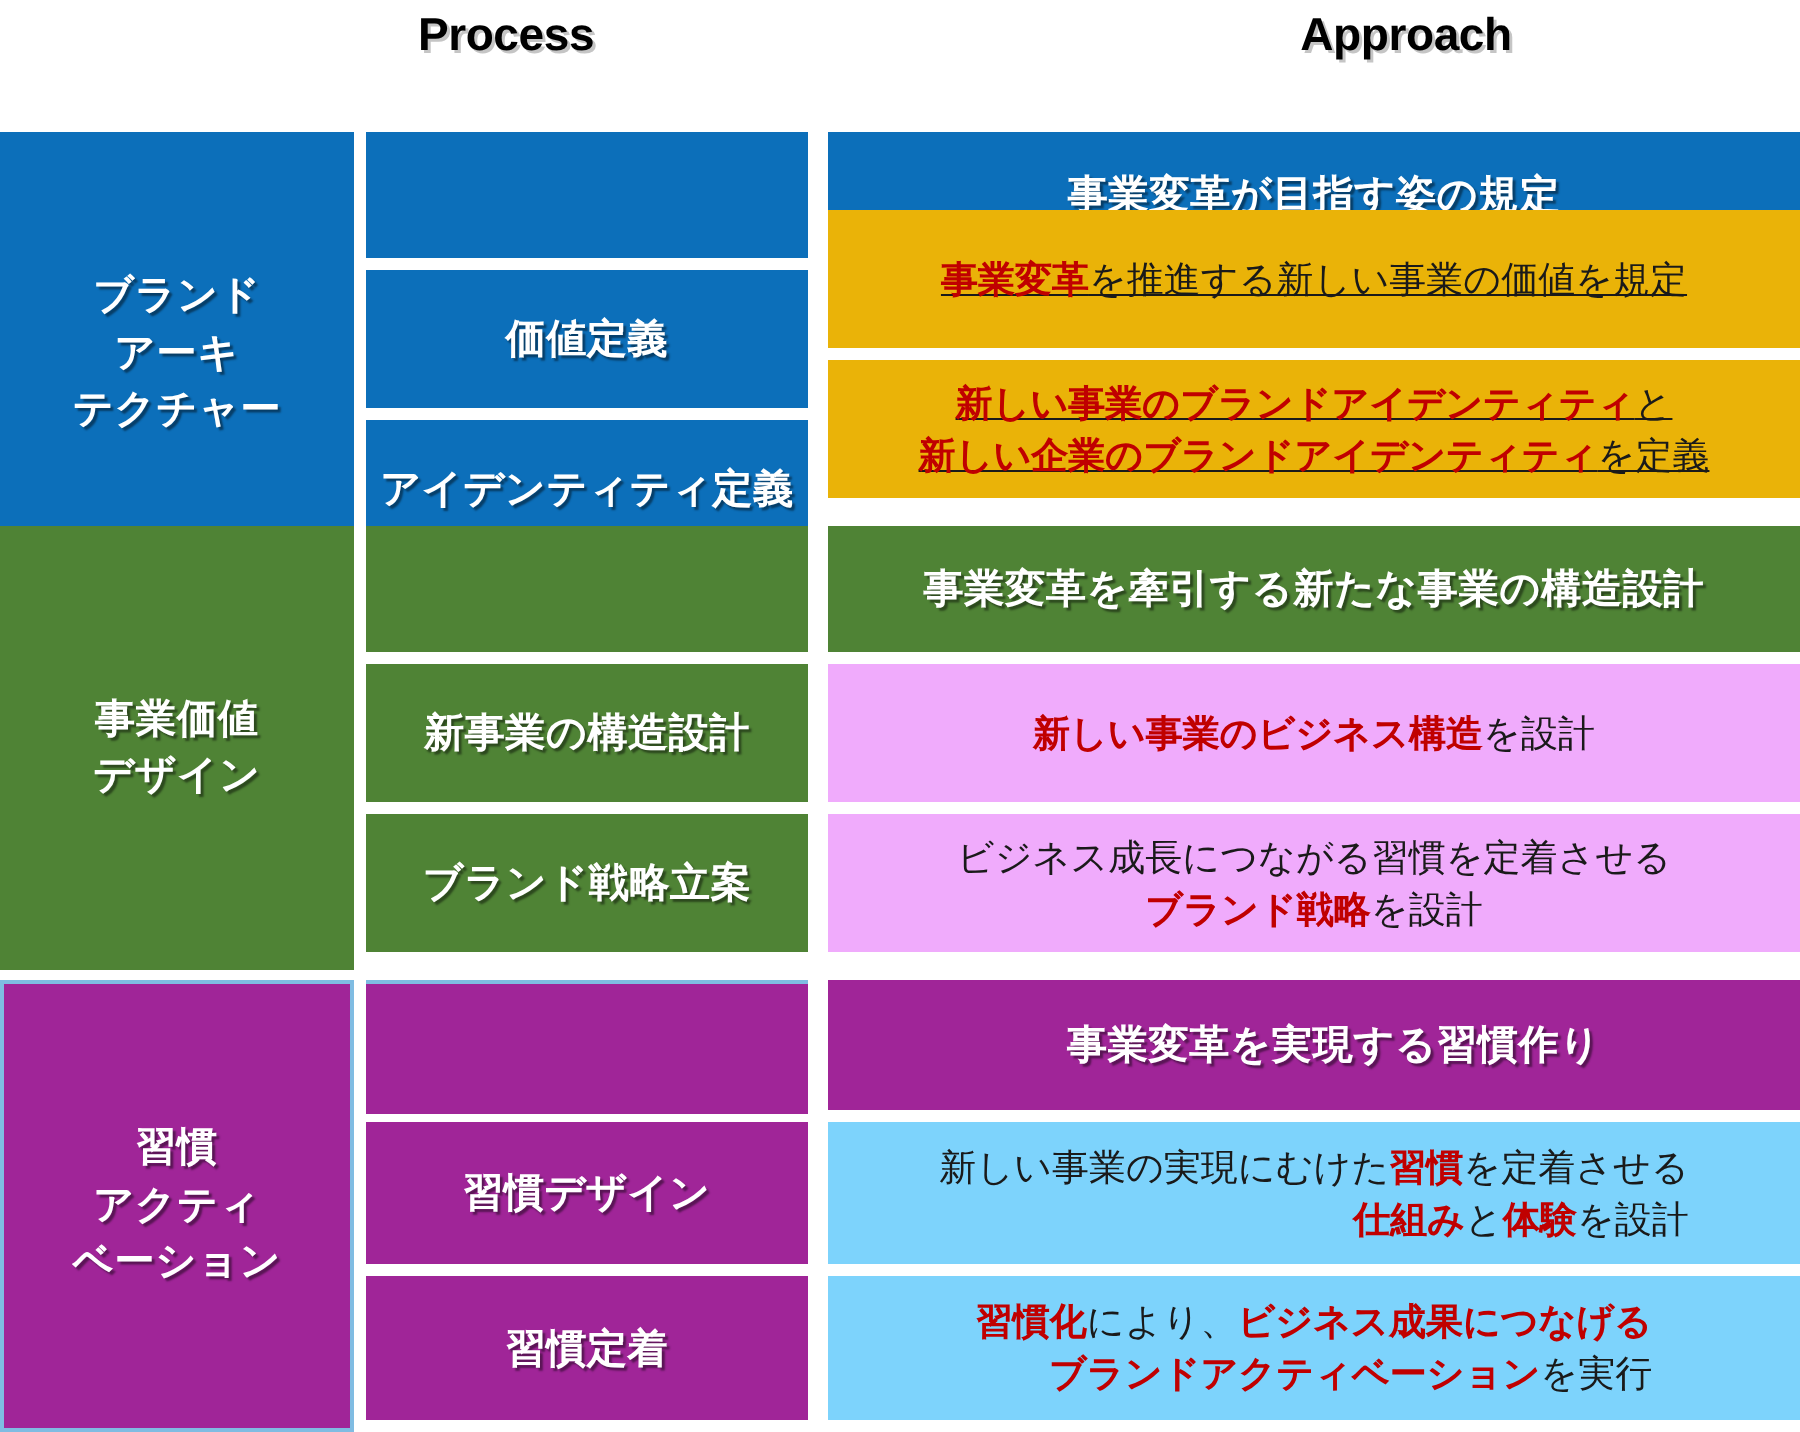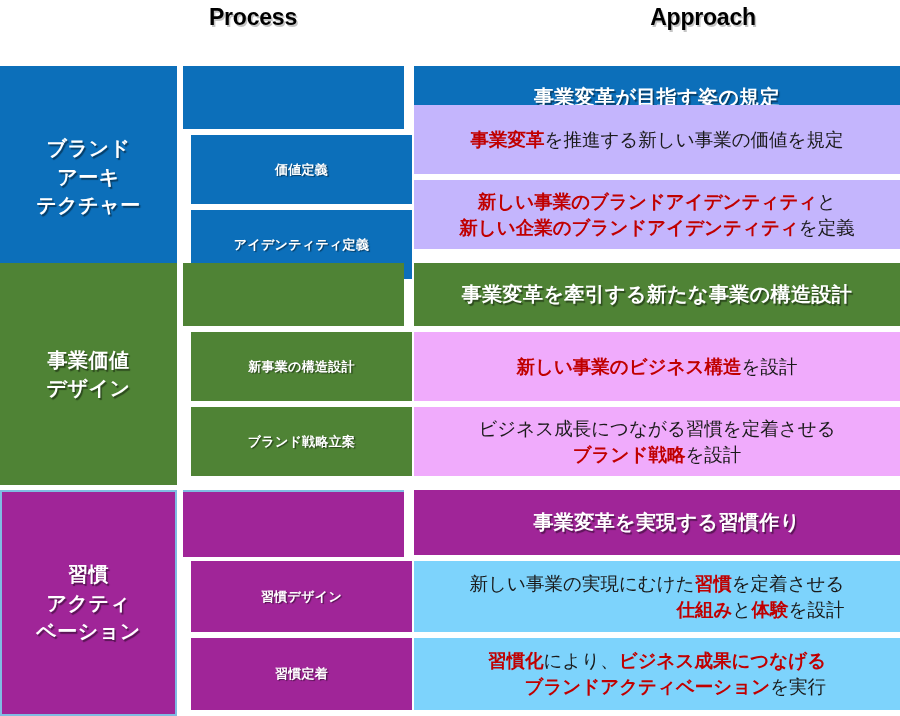--- a/index.html
+++ b/index.html
@@ -85,29 +85,29 @@
   }
   .mid-top {
     position: absolute;
     left: 0;
     top: 0;
     width: 221px;
     height: 63px;
   }
   .step {
     position: absolute;
-    left: 8px;
+    left: 0;
     width: 221px;
     height: 69px;
     box-sizing: border-box;
     display: flex;
     align-items: center;
     justify-content: center;
     color: #ffffff;
-    font-size: 13px;
+    font-size: 20px;
     font-weight: bold;
     text-align: left;
     letter-spacing: 0.3px;
     text-shadow: 1.4px 1.4px 1px rgba(0,0,0,0.45);
   }
   .step.r1 { top: 69px; }
   .step.r2 { top: 144px; }
 
   
   .right {
@@ -155,21 +155,21 @@
   
   .section.s3 .step.r1,
   .section.s3 .detail.r1 { top: 71px; height: 71px; }
   .section.s3 .step.r2,
   .section.s3 .detail.r2 { top: 148px; height: 72px; }
   .section.s3 .mid-top { height: 65px; }
   .section.s3 .band-head { height: 65px; padding-left: 20px; }
 
   
   .s1 .phase, .s1 .mid-top, .s1 .step, .s1 .band-head { background: #0C6FBA; margin-top: 30px; }
-  .s1 .detail { background: #c4b5fd; }
+  .s1 .detail { background: #eab308; text-decoration: underline; }
 
   .s2 .phase, .s2 .mid-top, .s2 .step, .s2 .band-head { background: #4F8335; }
   .s2 .detail { background: #f0abfc; }
 
   .s3 .phase, .s3 .mid-top, .s3 .step, .s3 .band-head { background: #A02598; }
   .s3 .detail { background: #7dd3fc; text-align: right; }
 
   
   .s3 .phase { border: 2px solid #7FBCE2; }
   .s3 .mid-top { border-top: 2px solid #7FBCE2; }

